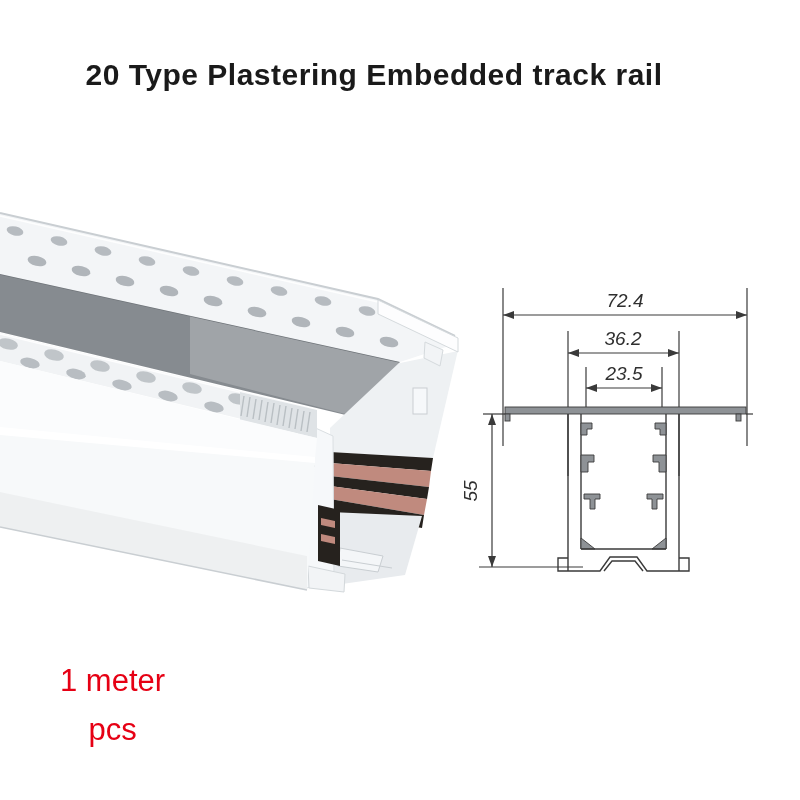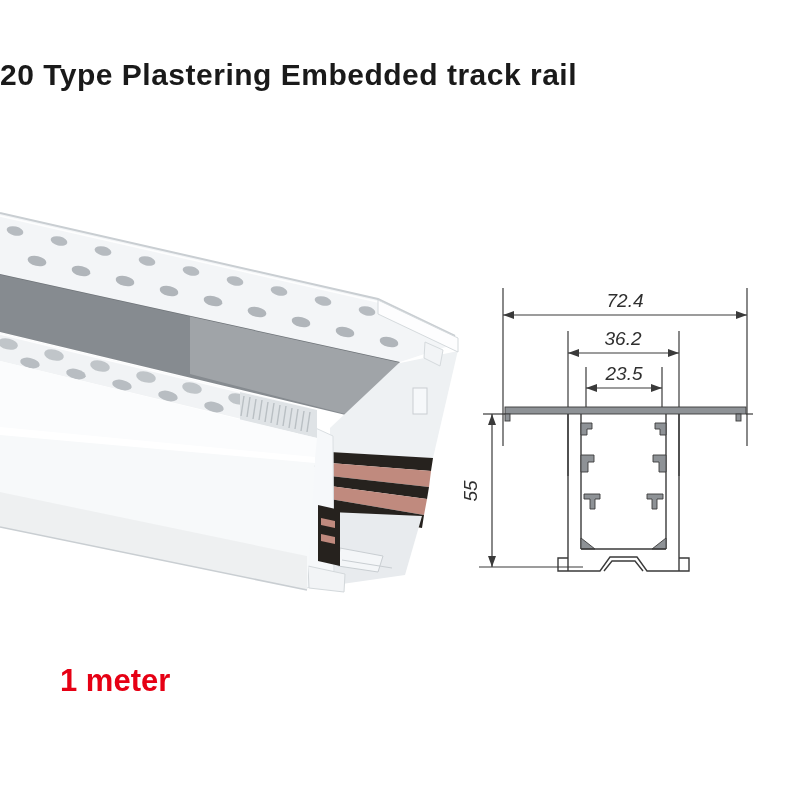--- a/index.html
+++ b/index.html
@@ -1,26 +1,26 @@
 <!DOCTYPE html>
 <html><head>
 <meta charset="utf-8">
 <style>
   html,body{margin:0;padding:0;}
   body{
     width:800px;height:800px;position:relative;background:#ffffff;
     font-family:"Liberation Sans", sans-serif;overflow:hidden;
   }
   .title{
-    position:absolute;top:58px;left:0;width:748px;
+    position:absolute;top:58px;left:0;width:748px;text-align:center;
     font-size:30px;font-weight:700;color:#1a1a1a;letter-spacing:.5px;
   }
   .note{
     position:absolute;left:60px;top:656px;color:#e60014;
-    font-size:31px;font-weight:700;line-height:49px;text-align:center;
+    font-size:31px;font-weight:400;line-height:49px;text-align:center;
   }
   .note div{white-space:nowrap;}
   .photo-wrap{position:absolute;left:0;top:190px;width:480px;height:420px;}
   .diagram-wrap{position:absolute;left:455px;top:275px;width:320px;height:320px;font-style:italic;}
   svg{display:block;}
   .dim-text{font-size:19px;fill:#2f2f2f;font-family:"Liberation Sans",sans-serif;}
   .dimline{stroke:#3a3a3a;stroke-width:1.2;fill:none;}
   .profline{stroke:#3a3a3a;stroke-width:1.4;fill:none;}
   .proffill{fill:#8e9296;stroke:#3a3a3a;stroke-width:0.9;}
   .arrow{fill:#3a3a3a;stroke:none;}
@@ -223,13 +223,14 @@
       <path class="profline" d="M581,549 L666,549"></path>
       <path class="profline" d="M568,558 L558,558 L558,571 L568,571"></path>
       <path class="profline" d="M679,558 L689,558 L689,571 L679,571"></path>
       <path class="profline" d="M604,571 L612,561 L635,561 L643,571"></path>
     </g>
   </svg>
 </div>
 
 <div class="note">
   <div>1 meter</div>
+  <div>pcs</div>
 </div>
 
 </body></html>

